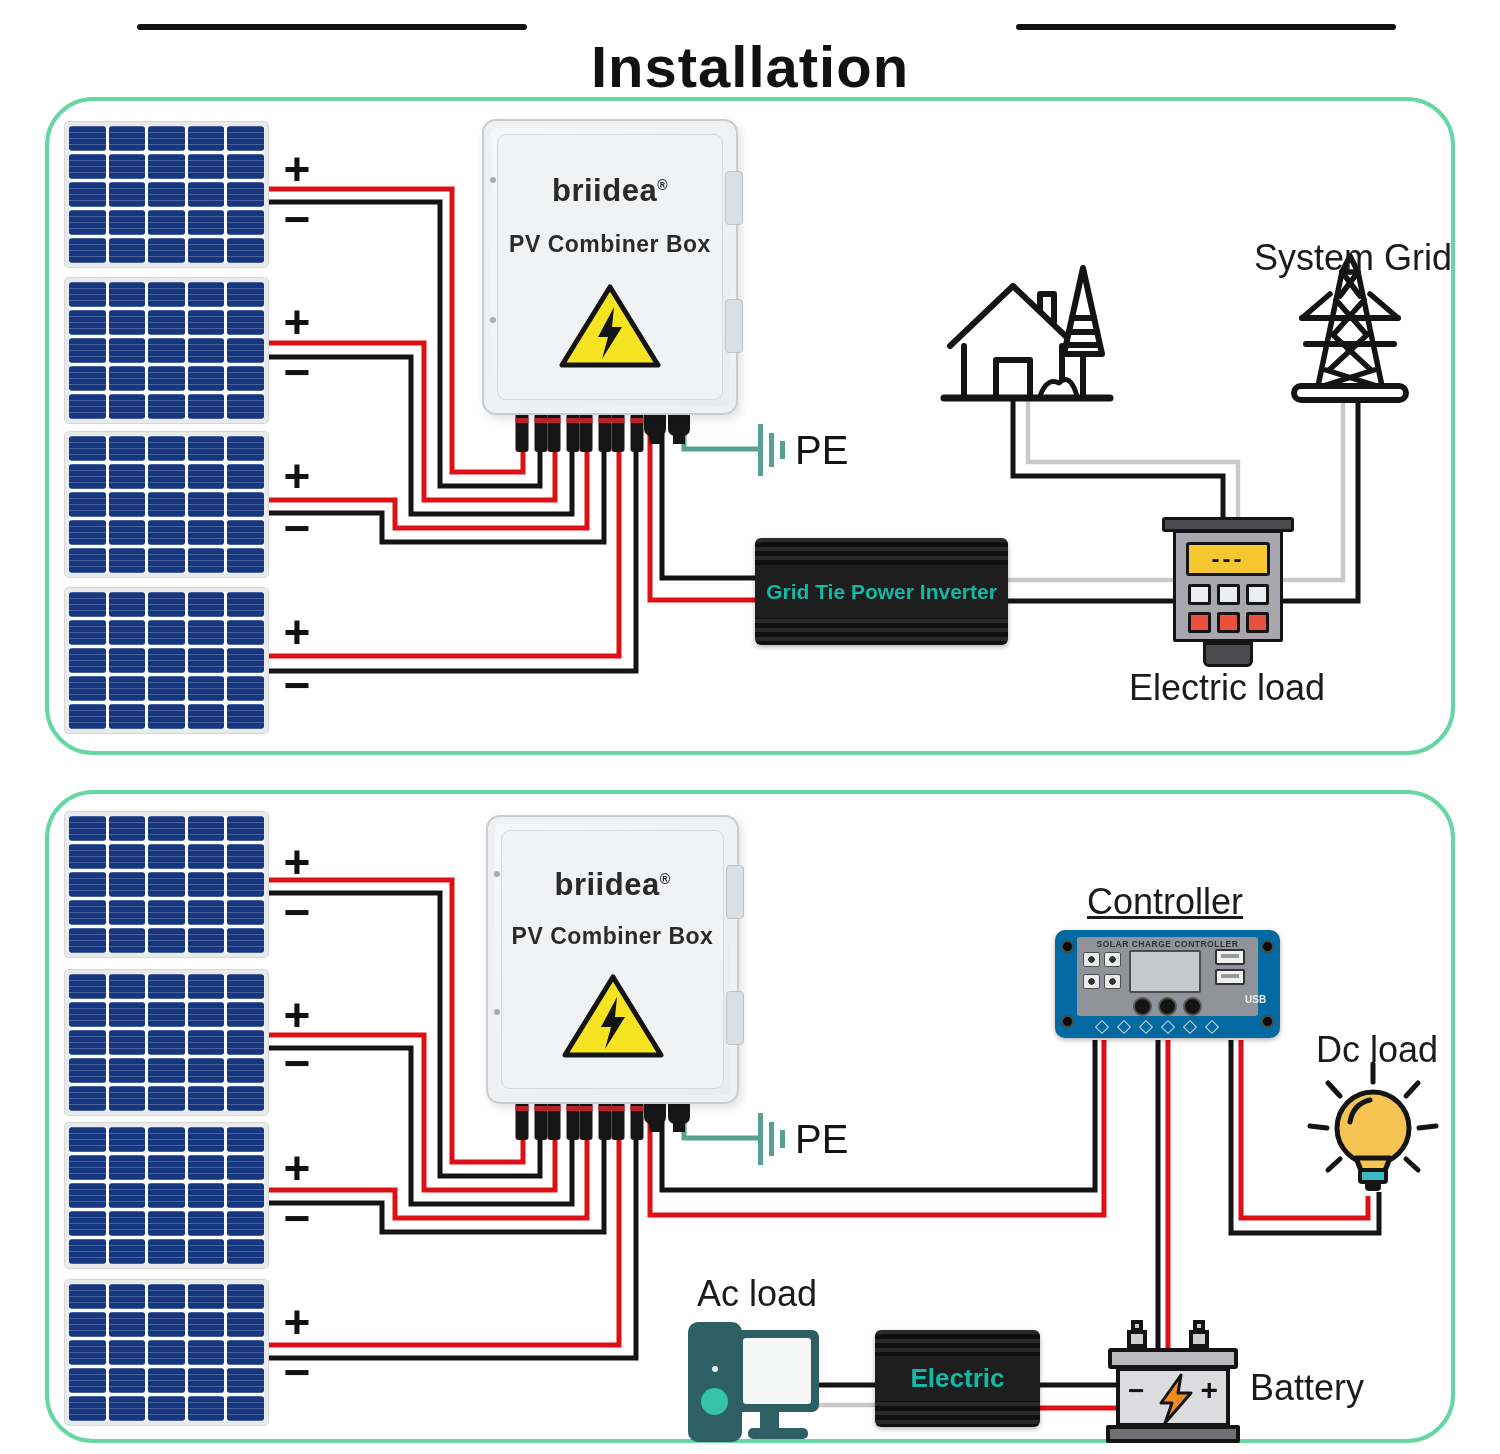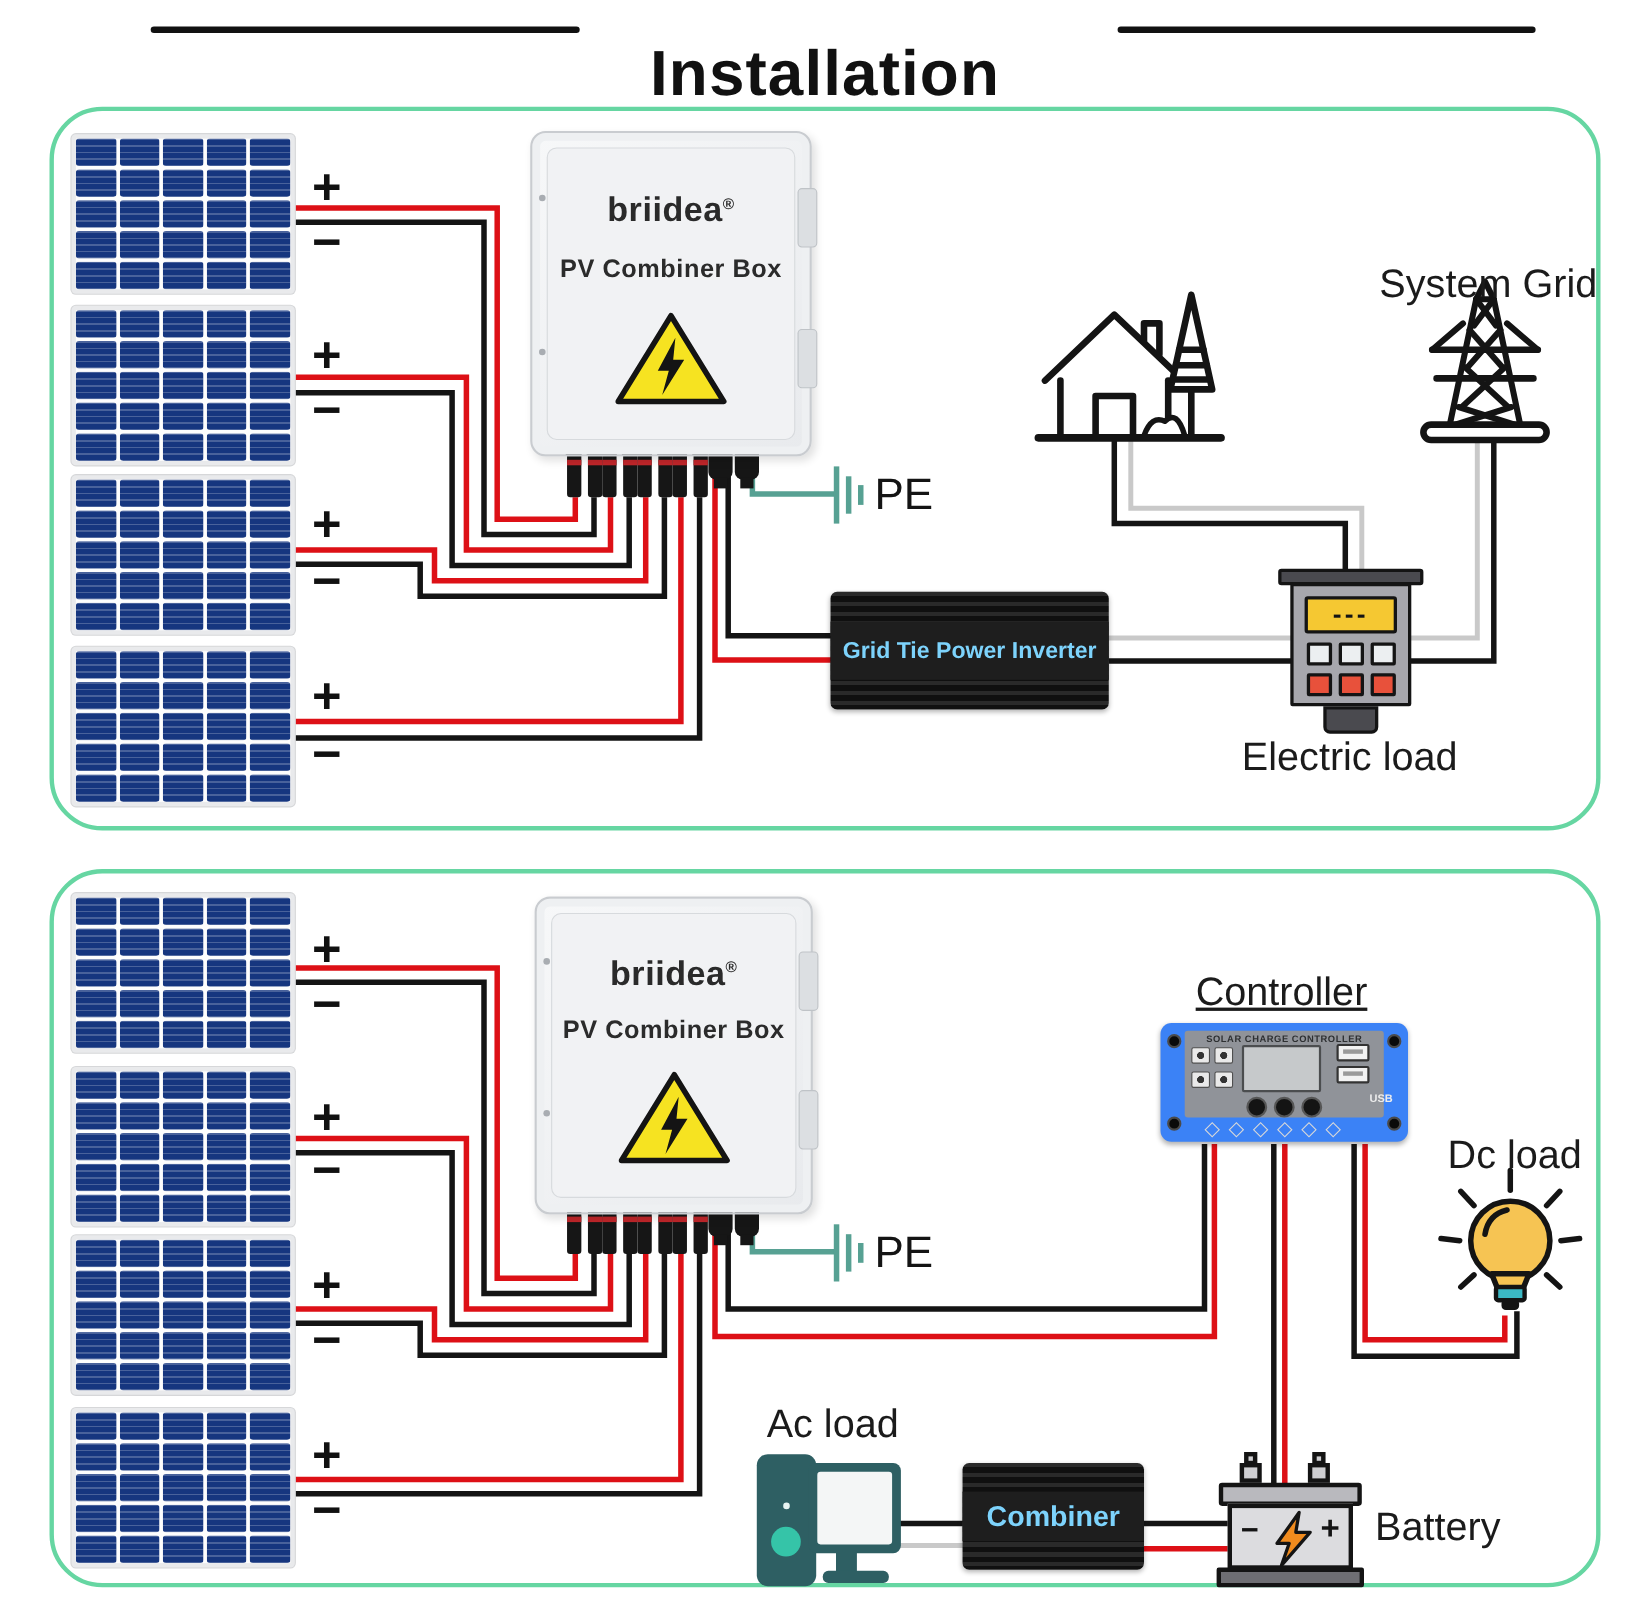--- a/index.html
+++ b/index.html
@@ -47,38 +47,38 @@
   .combiner .hinge{position:absolute;right:-7px;width:16px;height:52px;background:#dcdfe2;
     border:1px solid #bfc3c7;border-radius:4px;}
   .combiner .screw{position:absolute;left:6px;width:6px;height:6px;border-radius:50%;background:#a9adb2;}
   .warn{position:absolute;left:50%;transform:translateX(-50%);}
 
   
   .blackbox{position:absolute;background:repeating-linear-gradient(180deg,#2a2a2a 0 4px,#101010 4px 9px);
     border-radius:6px;box-shadow:0 2px 5px rgba(0,0,0,.3);}
   .blackbox .band{position:absolute;left:0;width:100%;background:#1e1e1e;display:flex;align-items:center;
     justify-content:center;}
-  .blackbox .band span{color:#7dd3fc;font-weight:700;}
+  .blackbox .band span{color:#14b8a6;font-weight:700;}
 
   
   .meter-top{position:absolute;left:1162px;top:517px;width:132px;height:15px;background:#4a4a4f;
     border:3px solid #141414;border-radius:3px;box-sizing:border-box;}
   .meter-body{position:absolute;left:1173px;top:530px;width:110px;height:112px;background:#a7a7ad;
     border:3px solid #141414;border-radius:2px;box-sizing:border-box;}
   .meter-display{position:absolute;left:10px;top:9px;width:84px;height:34px;background:var(--meter_display_yellow,#f5c832);
     border:3px solid #141414;border-radius:3px;box-sizing:border-box;display:flex;align-items:center;justify-content:center;
     font-weight:900;font-size:24px;letter-spacing:3px;color:#141414;}
   .meter-btn{position:absolute;width:23px;height:21px;border:3px solid #141414;border-radius:2px;box-sizing:border-box;}
   .meter-btn.w{background:#eceff1;}
   .meter-btn.r{background:#e8513b;}
   .meter-stub{position:absolute;left:1203px;top:642px;width:50px;height:25px;background:#4a4a4f;
     border:3px solid #141414;border-radius:0 0 6px 6px;box-sizing:border-box;}
 
   
-  .controller{position:absolute;left:1055px;top:930px;width:225px;height:108px;background:#3b82f6;
+  .controller{position:absolute;left:1055px;top:930px;width:225px;height:108px;background:#0369a1;
     border-radius:10px;box-shadow:0 2px 5px rgba(0,0,0,.3);}
   .controller .screw{position:absolute;width:9px;height:9px;border-radius:50%;background:#0a0a0a;border:2px solid #4a4a4a;}
   .controller .cpanel{position:absolute;left:22px;top:7px;width:181px;height:79px;background:#909399;border-radius:3px;}
   .controller .ctitle{position:absolute;left:0;top:2px;width:100%;text-align:center;font-size:8.5px;
     font-weight:700;color:#2e3032;letter-spacing:.5px;}
   .controller .ibox{position:absolute;width:17px;height:15px;background:#e9e9e9;border:1px solid #4f4f4f;
     border-radius:2px;box-sizing:border-box;
     background-image:radial-gradient(circle at 50% 50%,#333 3px,transparent 3.5px);}
   .controller .lcd{position:absolute;left:52px;top:13px;width:72px;height:43px;background:#c6c9cb;
     border:2px solid #4b4d4f;border-radius:2px;box-sizing:border-box;}
@@ -651,21 +651,21 @@
     <div class="btn"></div>
   </div>
   <div class="pc-mon">
       <div class="scr"></div>
     </div>
   <div class="pc-stand"></div>
   <div class="pc-foot"></div>
 
   <div class="blackbox" style="left:875px;top:1330px;width:165px;height:97px;">
     <div class="band" style="top:26px;height:45px;">
-      <span style="font-size:26px;">Combiner</span>
+      <span style="font-size:26px;">Electric</span>
     </div>
   </div>
 
   <div class="bat-post" style="left:1131px;top:1320px;"></div>
   <div class="bat-post" style="left:1193px;top:1320px;"></div>
   <div class="bat-term" style="left:1127px;top:1330px;"></div>
   <div class="bat-term" style="left:1189px;top:1330px;"></div>
   <div class="bat-bar"></div>
   <div class="bat-body">
     <span class="bat-sign" style="left:8px;top:4px;font-size:28px;">−</span>

